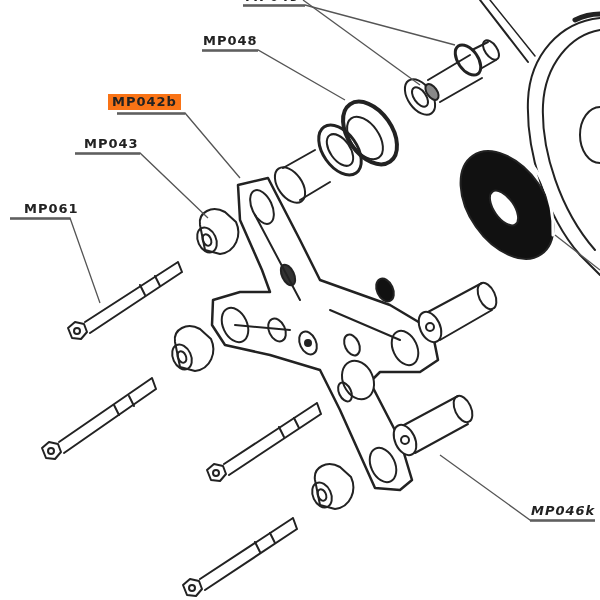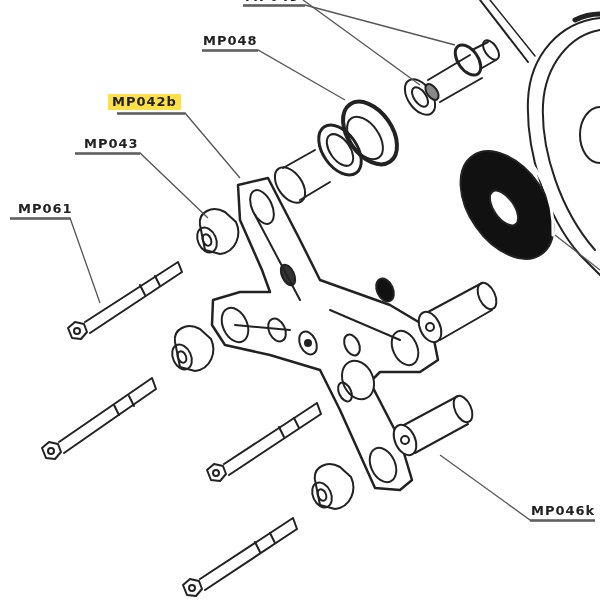--- a/index.html
+++ b/index.html
@@ -1,19 +1,19 @@
 <!DOCTYPE html>
 <html><head>
 <meta charset="utf-8">
 <style>
   html, body { margin:0; padding:0; background:#fff; }
   body { width:600px; height:600px; overflow:hidden; position:relative; font-family:"Liberation Sans", sans-serif; }
   #stage { position:absolute; left:0; top:0; width:600px; height:600px; }
   .label { position:absolute; font-family:"DejaVu Sans", sans-serif; font-size:13px; font-weight:bold; color:#222; letter-spacing:1px; line-height:16px; cursor:pointer; }
-  .label.highlight { background:#fde047; padding:0 4px; }
+  .label.highlight { background:#f97316; padding:0 4px; }
 </style>
 </head>
 <body>
 
 <div id="stage">
 <svg width="600" height="600" viewBox="0 0 600 600" xmlns="http://www.w3.org/2000/svg">
   <g fill="none" stroke="#222" stroke-width="2" stroke-linejoin="round" stroke-linecap="round">
 
     <g>
       <path d="M600 18 C 560 22, 530 55, 528 100 C 526 150, 545 215, 580 255 L600 275"></path>
@@ -146,15 +146,15 @@
     <line x1="75" y1="154" x2="140" y2="154"></line>
     <line x1="10" y1="219" x2="70" y2="219"></line>
     <line x1="530" y1="521" x2="595" y2="521"></line>
   </g>
 </svg>
 
 <div class="label" style="left:245px; top:-11px;">MP049</div>
 <div class="label" style="left:203px; top:33px;">MP048</div>
 <div class="label highlight" style="left:108px; top:94px;">MP042b</div>
 <div class="label" style="left:84px; top:136px;">MP043</div>
-<div class="label" style="left:18px; top:201px;">MP061</div>
-<div class="label" style="left:531px; top:503px;">MP046k</div>
+<div class="label" style="left:24px; top:201px;">MP061</div>
+<div class="label" style="left:531px; top:503px;font-style:italic;">MP046k</div>
 </div>
 
 </body></html>

